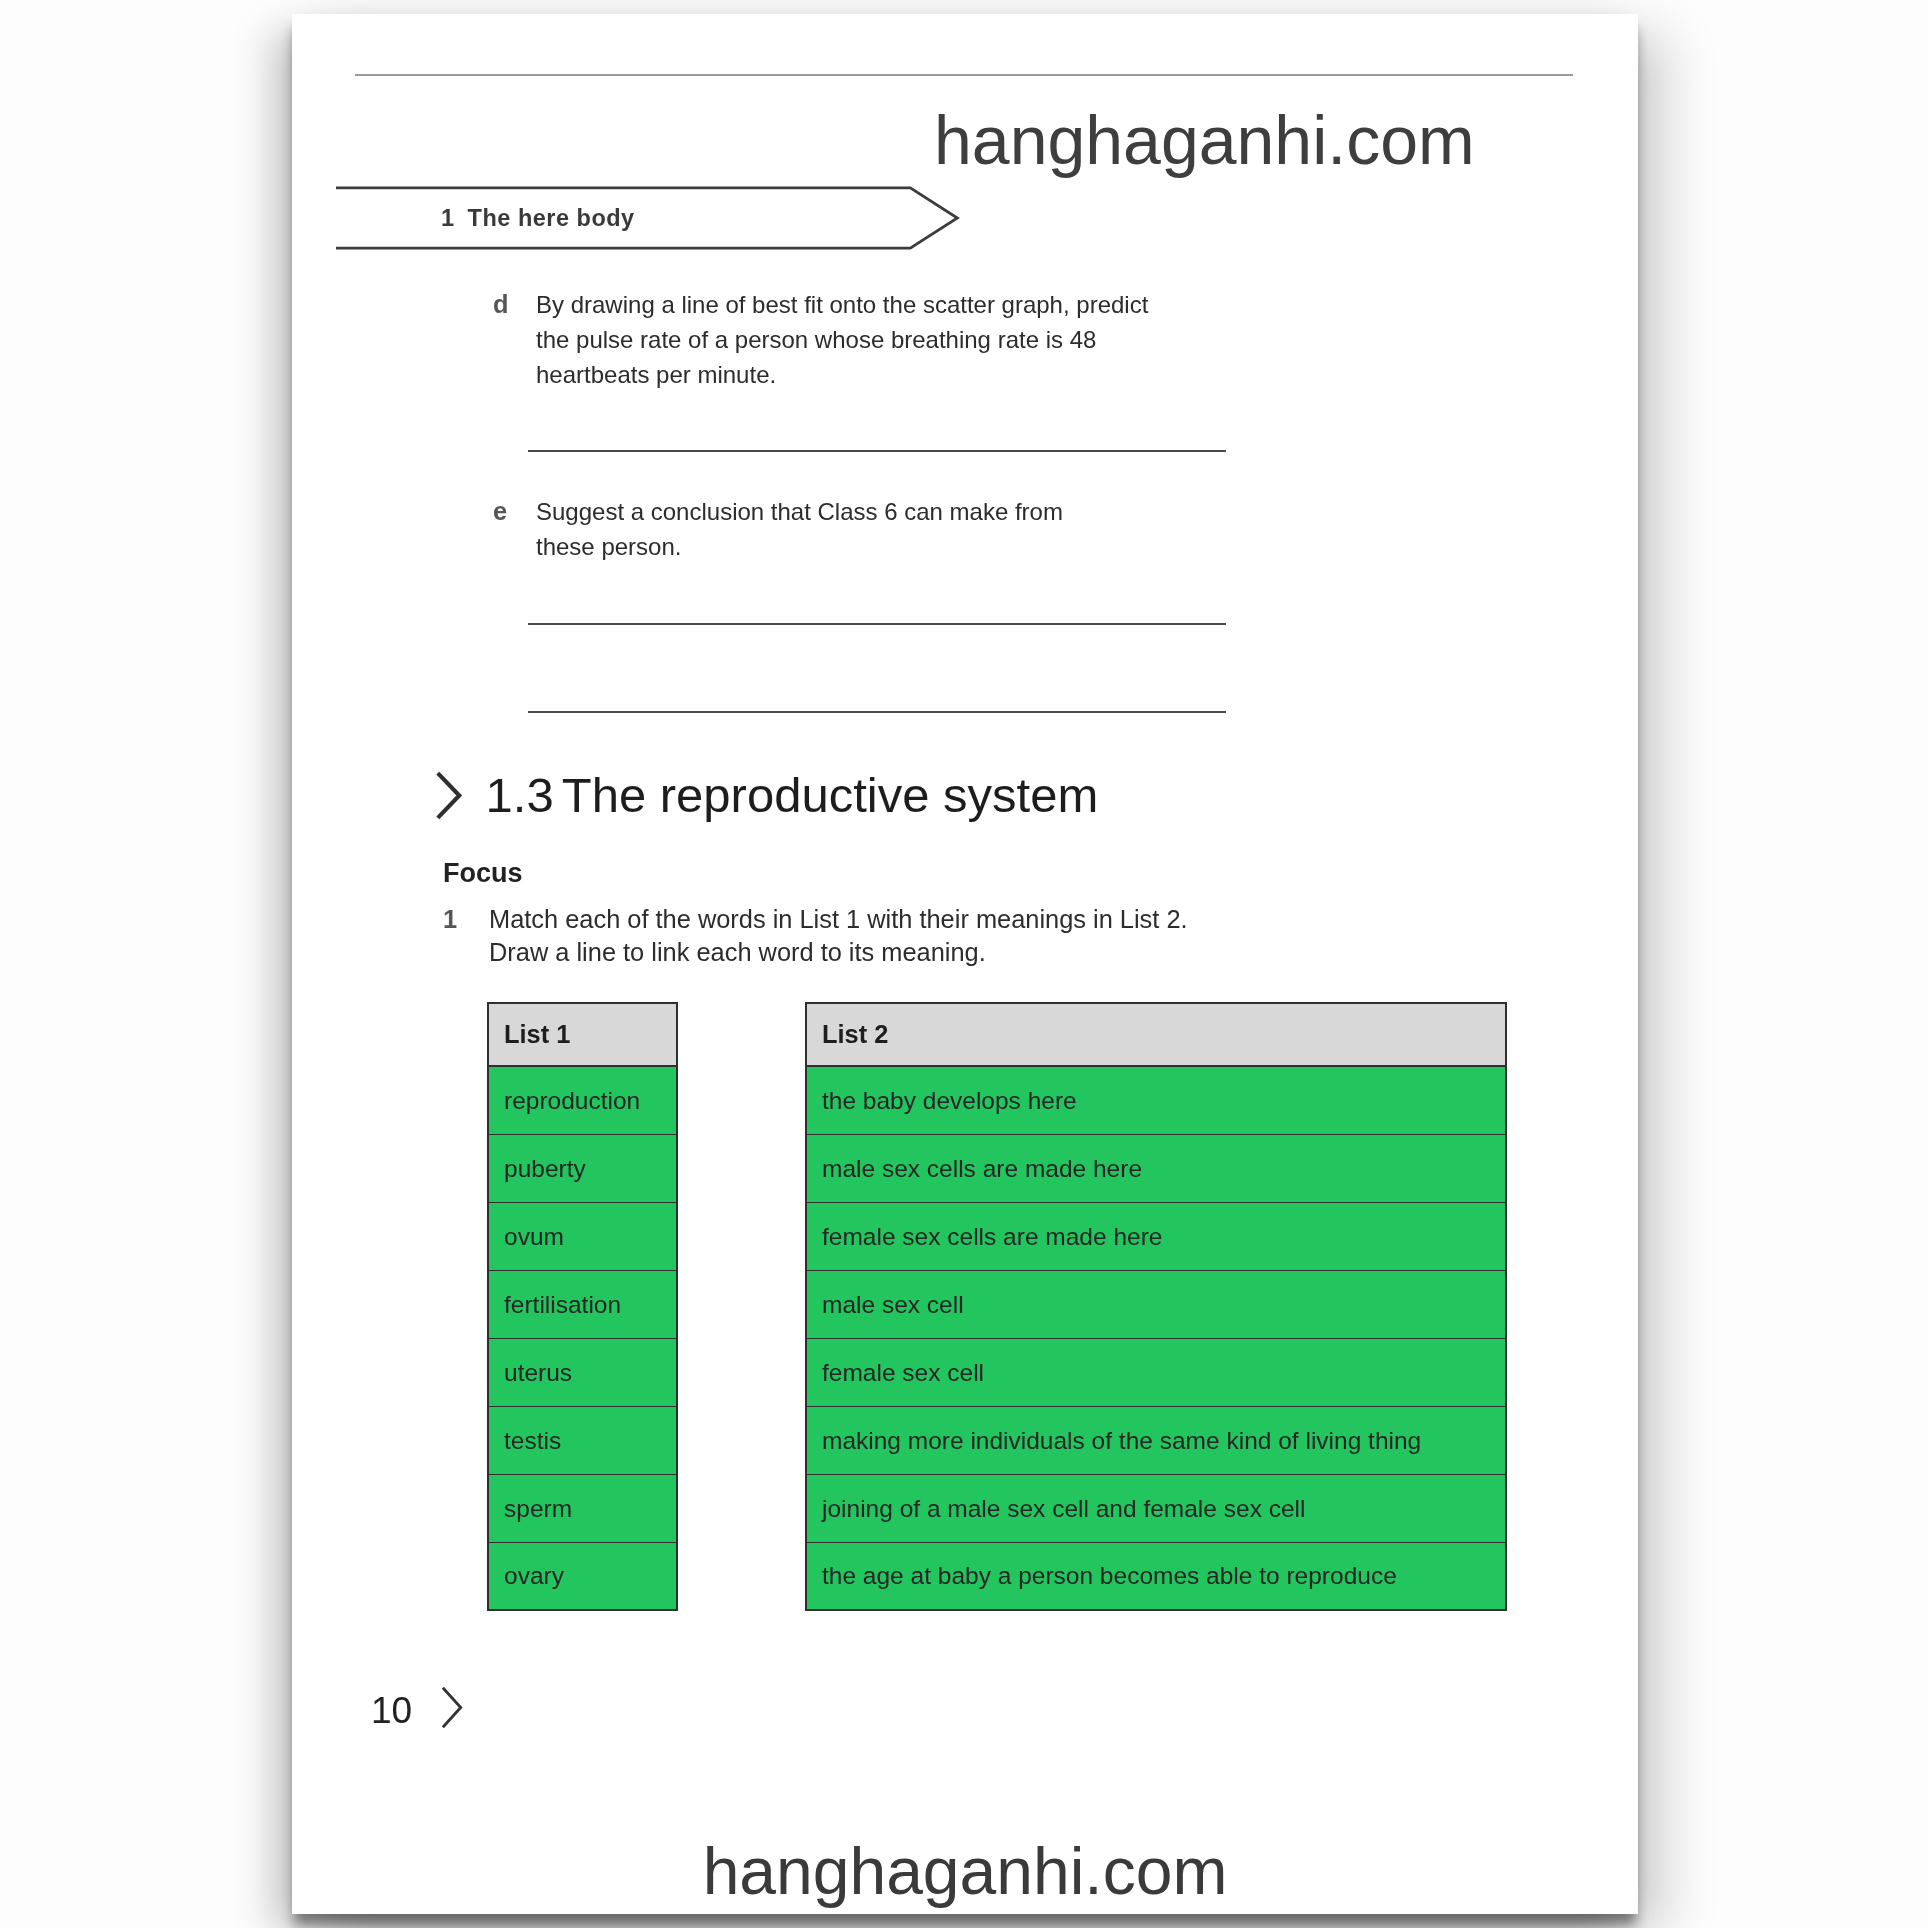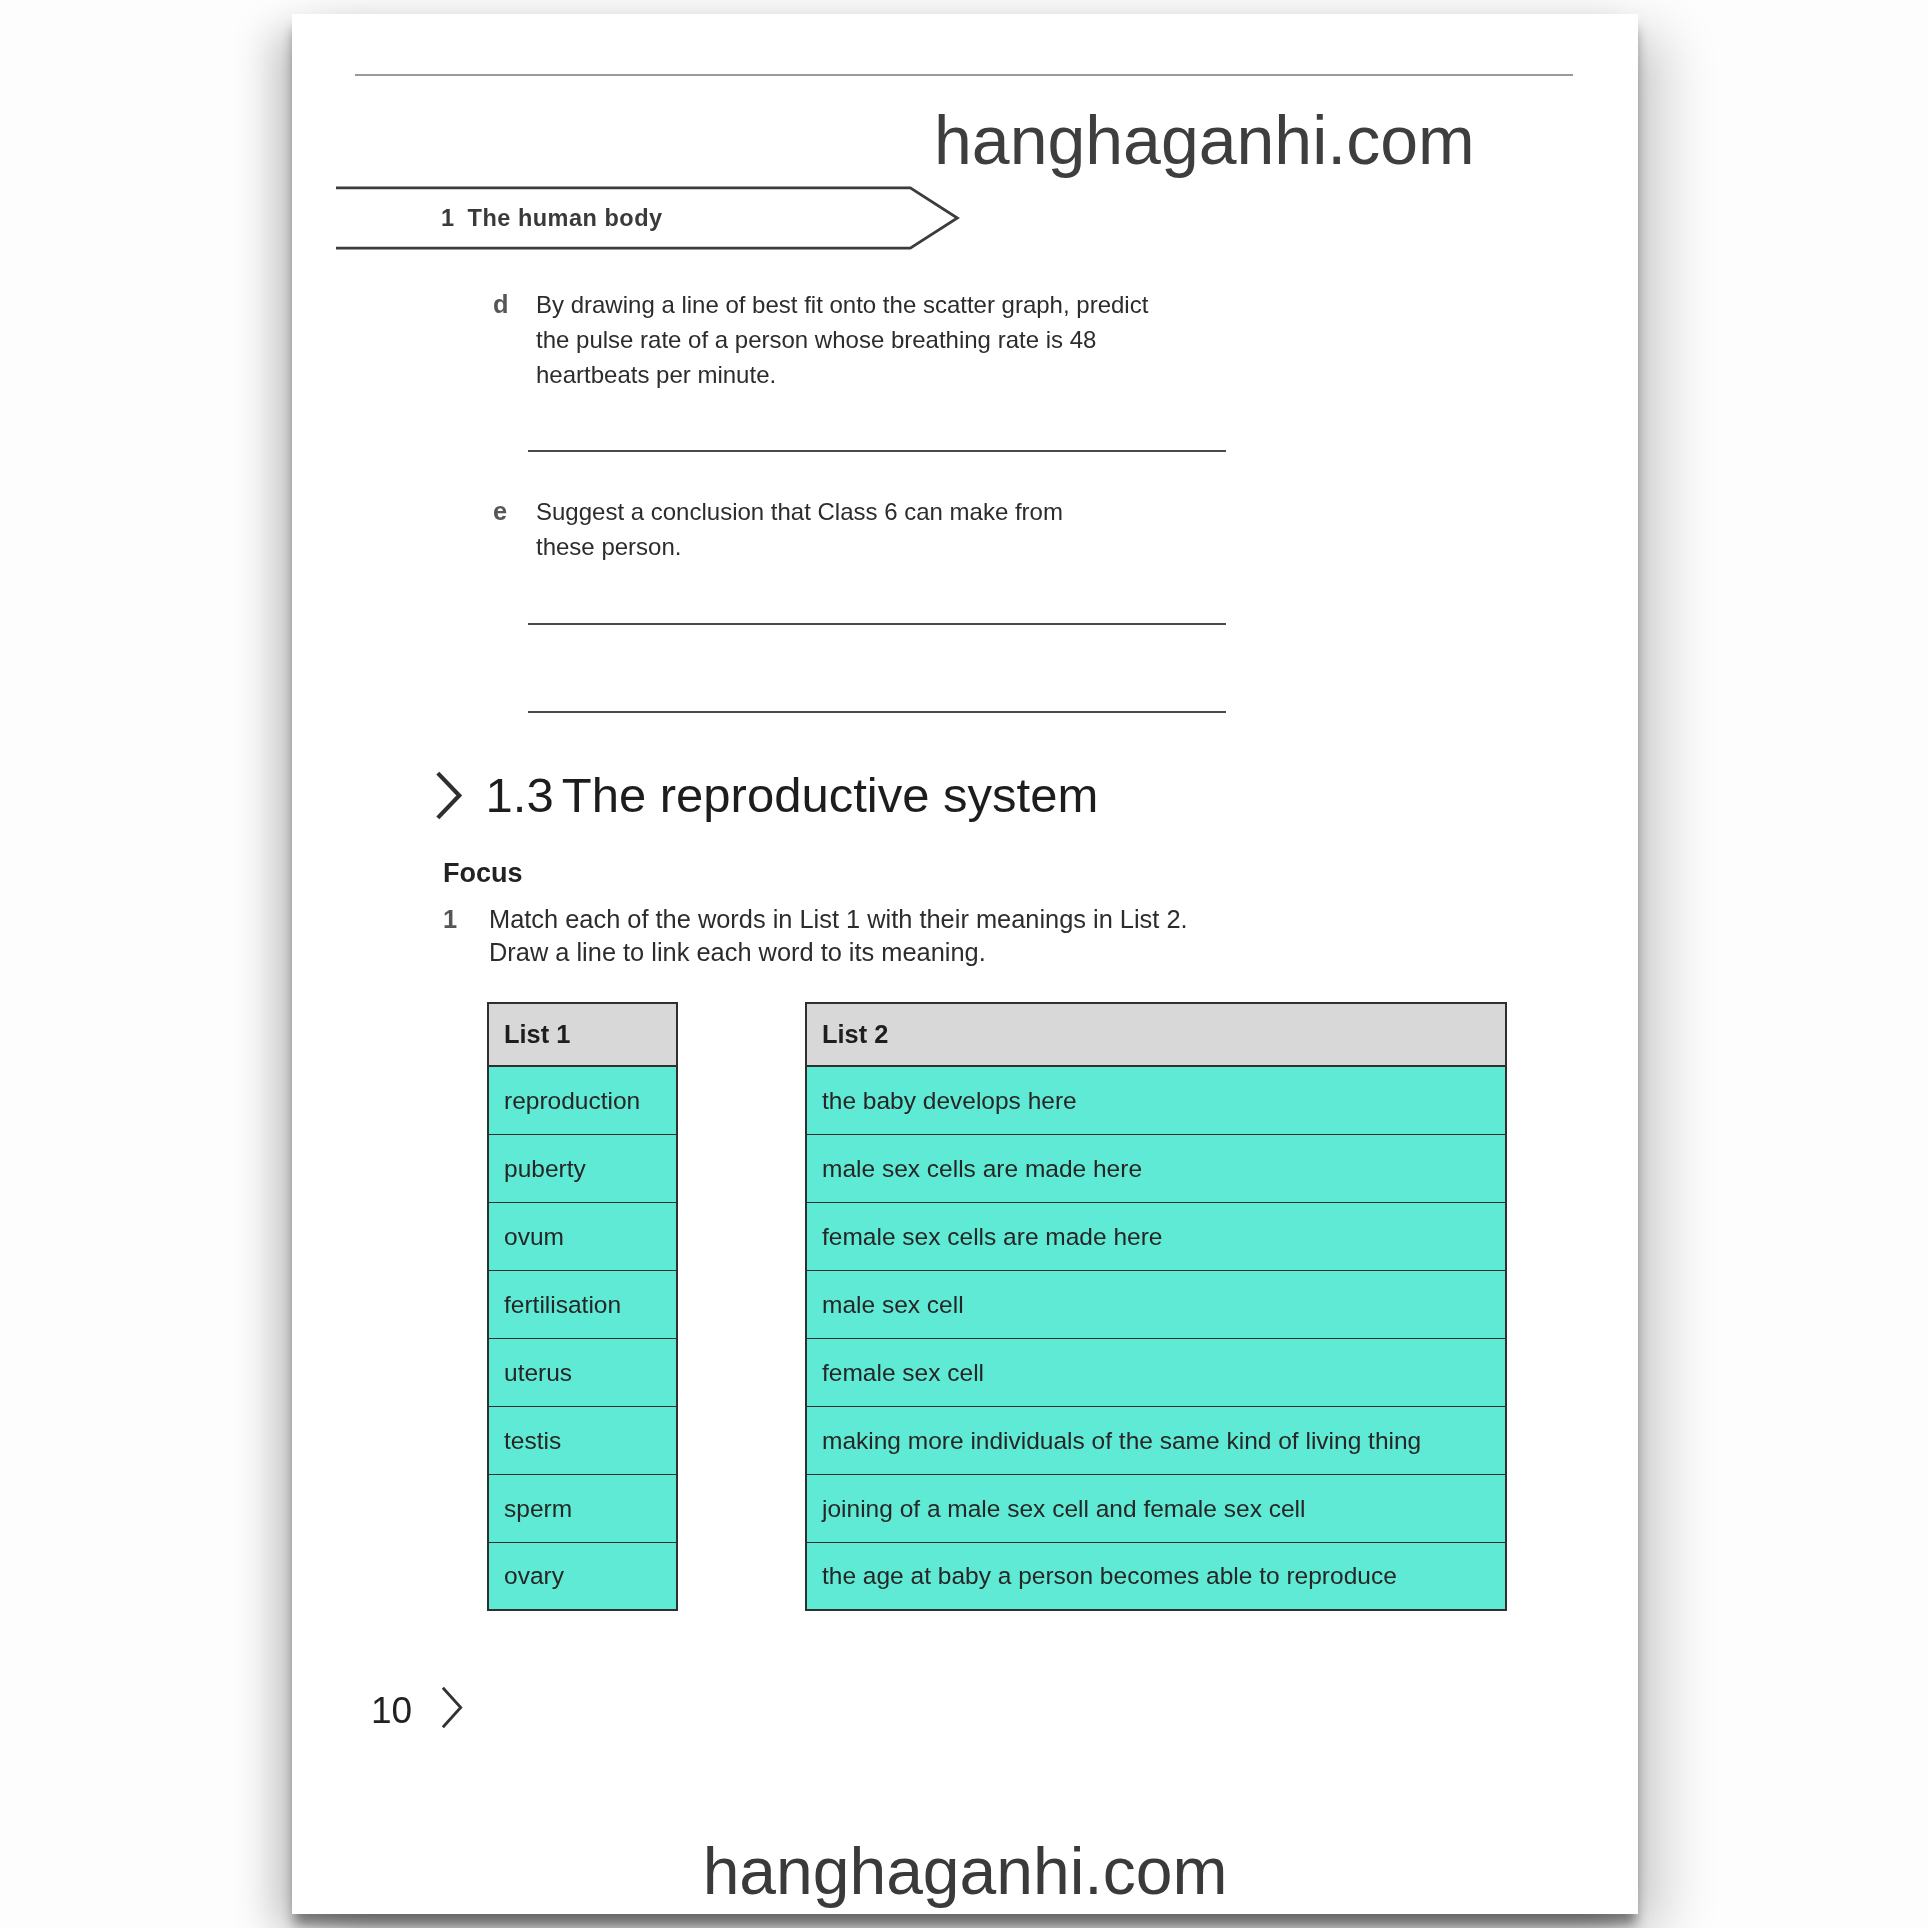--- a/index.html
+++ b/index.html
@@ -48,21 +48,21 @@
   .section-heading .chev { margin-right:22.6px; display:flex; align-items:center; }
   .section-heading .sec-num { margin-right:8px; }
 
   .focus-heading { position:absolute; left:151px; top:844px; font-size:27px; font-weight:700; color:#222; }
 
   .q1 { position:absolute; left:151px; top:889px; display:flex; color:#2c2c2c; }
   .q1 .q-label { width:46px; font-size:25.4px; line-height:33px; }
   .q1 .q-lines { font-size:25.4px; line-height:33px; }
 
   .match-table {
-    position:absolute; top:988px; border:2.8px solid #2f2f2f; background:#5eead4;
+    position:absolute; top:988px; border:2.8px solid #2f2f2f; background:#22c55e;
     font-size:24.5px; color:#262626;
   }
   .mt-header {
     height:63px; background:#d8d8d8; border-bottom:2.8px solid #2f2f2f;
     display:flex; align-items:center; padding-left:15px; font-weight:700; color:#1e1e1e; font-size:25.4px;
   }
   .mt-row {
     height:68px; border-bottom:1.9px solid #2f2f2f;
     display:flex; align-items:center; padding-left:15px; white-space:nowrap;
   }
@@ -82,21 +82,21 @@
     <div class="top-rule"></div>
 
     <div class="watermark-top">hanghaganhi.com</div>
 
     <div class="banner">
       <svg width="627" height="66" viewBox="0 0 666 70">
         <path d="M0 3 H610 L660 35 L610 67 H0" fill="none" stroke="#3c3c3c" stroke-width="3"></path>
       </svg>
       <div class="banner-label">
         <span class="chap-num">1</span>
-        <span>The human body</span>
+        <span>The here body</span>
       </div>
     </div>
 
     <div class="question" style="left:201px; top:273px;">
       <div class="q-label">d</div>
       <div class="q-lines">
         <div>By drawing a line of best fit onto the scatter graph, predict</div>
         <div>the pulse rate of a person whose breathing rate is 48</div>
         <div>heartbeats per minute.</div>
       </div>

